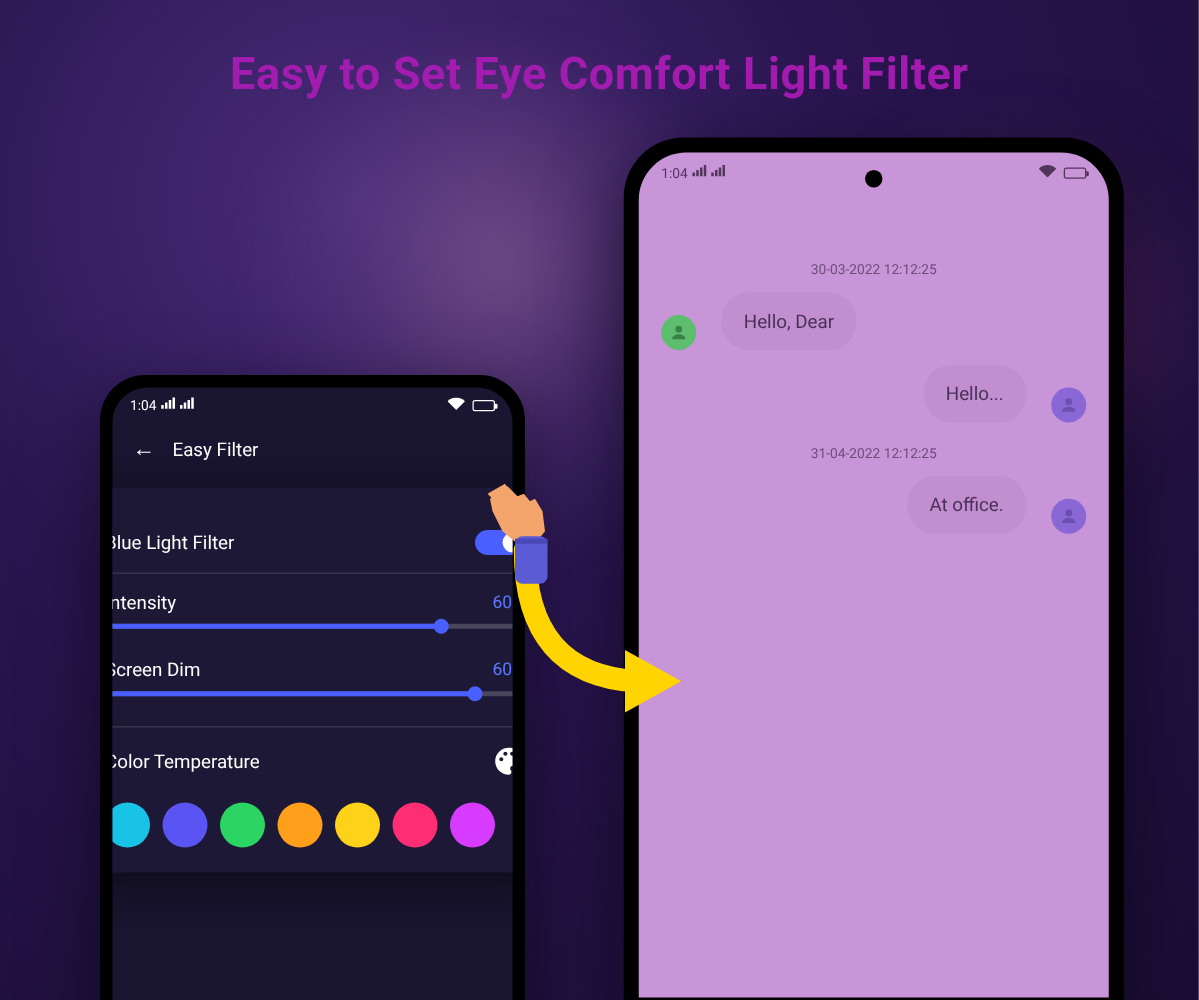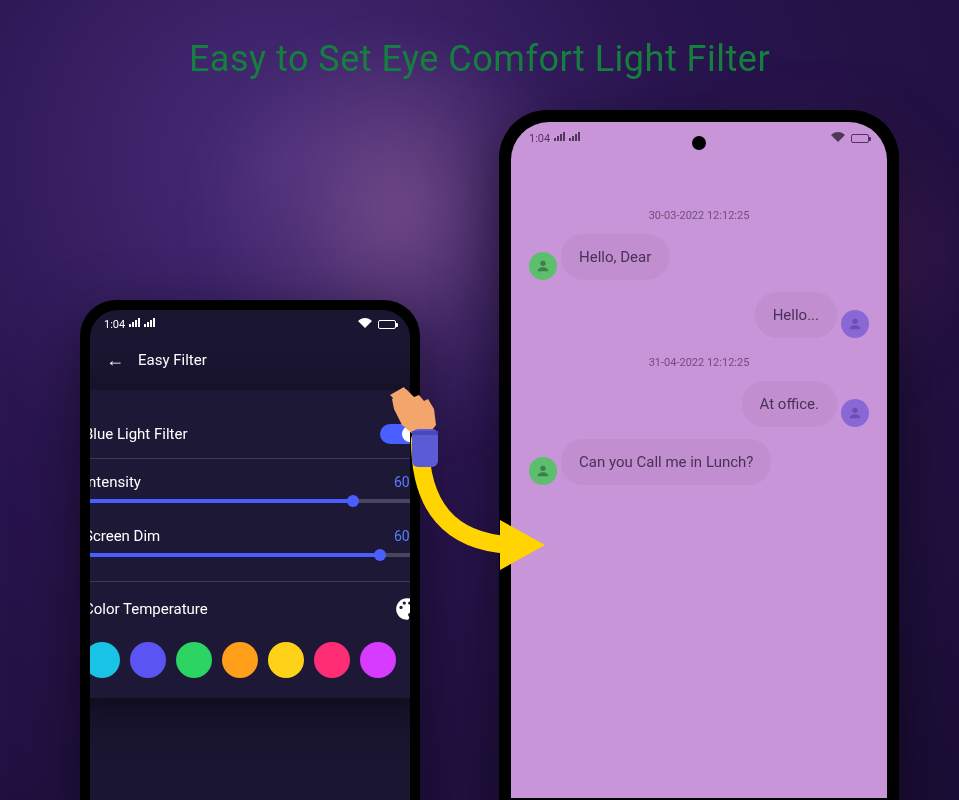--- a/index.html
+++ b/index.html
@@ -29,23 +29,23 @@
     height: 300px;
     background: radial-gradient(circle, rgba(200,80,160,0.4) 0%, transparent 70%);
     filter: blur(30px);
   }
   .headline {
     position: absolute;
     top: 38px;
     left: 0;
     right: 0;
     text-align: center;
-    color: #15803d;
+    color: #a21caf;
     font-size: 36px;
-    font-weight: 400;
+    font-weight: 700;
     letter-spacing: 0.5px;
   }
 
   
   .phone-left {
     position: absolute;
     left: 80px;
     top: 300px;
     width: 340px;
     height: 520px;
@@ -191,21 +191,21 @@
     border-radius: 50%;
     z-index: 2;
   }
   .chat-content { padding: 36px 18px 0; }
   .timestamp {
     text-align: center;
     color: rgba(60,40,70,0.65);
     font-size: 11px;
     margin: 18px 0 10px;
   }
-  .msg-row { display: flex; align-items: flex-end; gap: 4px; margin: 12px 0; }
+  .msg-row { display: flex; align-items: flex-end; gap: 20px; margin: 12px 0; }
   .msg-row.right { justify-content: flex-end; }
   .avatar {
     width: 28px; height: 28px;
     border-radius: 50%;
     display: flex; align-items: center; justify-content: center;
     flex-shrink: 0;
   }
   .avatar.green { background: #5dbf6e; color: #3a8048; }
   .avatar.purple { background: #8968d6; color: #6a4eb0; }
   .bubble {
@@ -385,24 +385,15 @@
       <div class="msg-row right">
         <div class="bubble">At office.</div>
         <div class="avatar purple">
           <svg width="16" height="16" viewBox="0 0 24 24">
               <circle cx="12" cy="8" r="4" fill="currentColor"></circle>
               <path d="M4 20c0-4 4-6 8-6s8 2 8 6" fill="currentColor"></path>
             </svg>
         </div>
       </div>
 
-      <div class="msg-row">
-        <div class="avatar green">
-          <svg width="16" height="16" viewBox="0 0 24 24">
-              <circle cx="12" cy="8" r="4" fill="currentColor"></circle>
-              <path d="M4 20c0-4 4-6 8-6s8 2 8 6" fill="currentColor"></path>
-            </svg>
-        </div>
-        <div class="bubble">Can you Call me in Lunch?</div>
-      </div>
     </div>
   </div>
 </div>
 
 </body></html>

